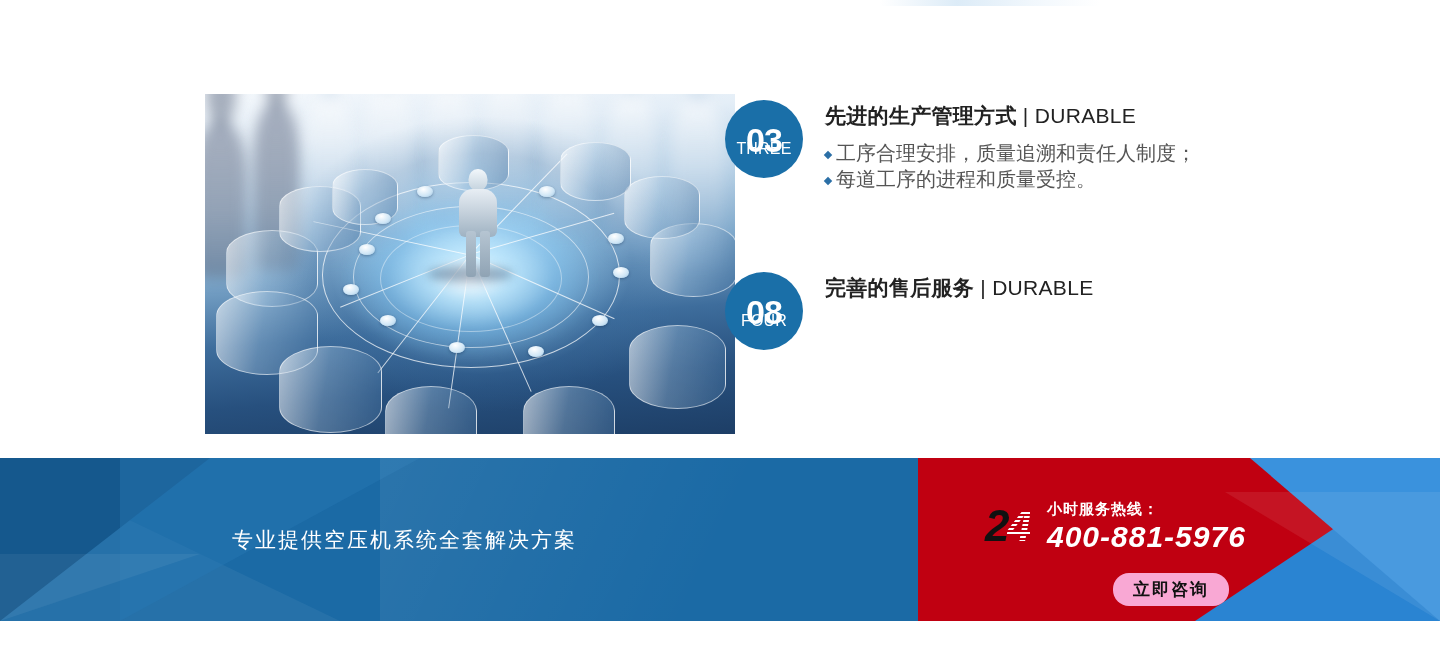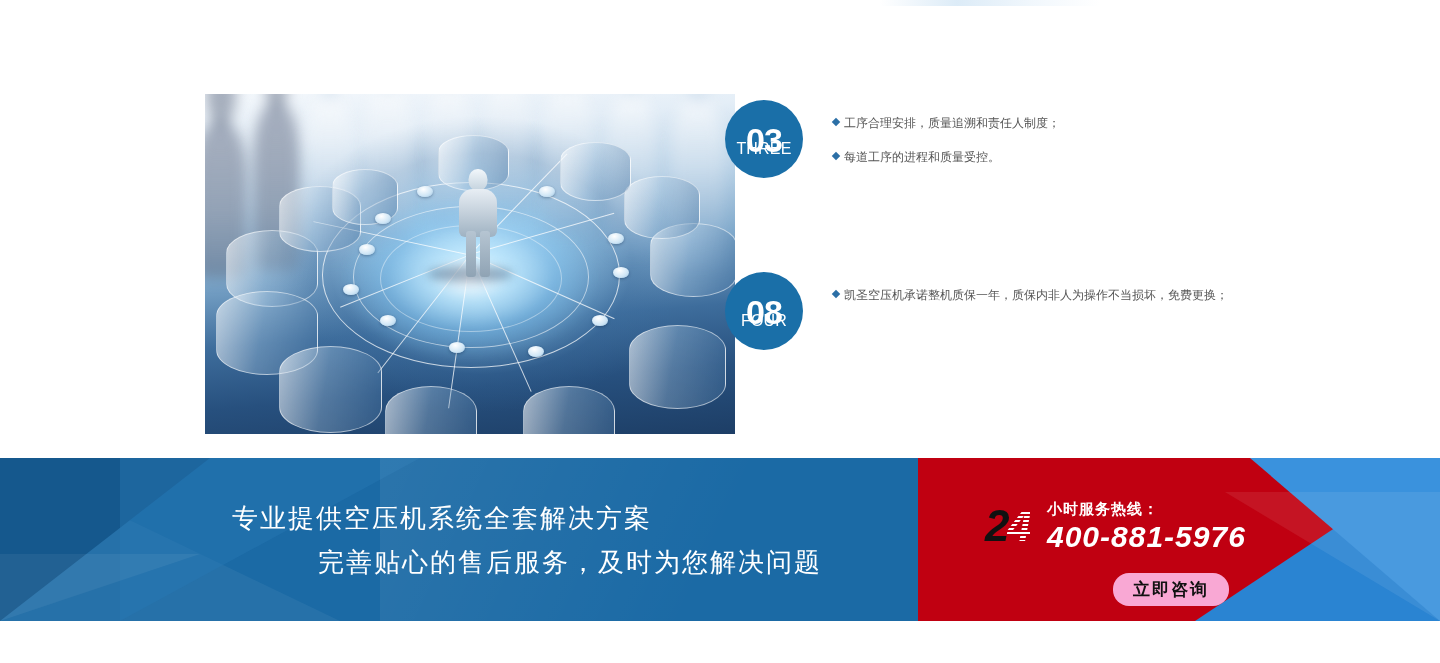--- a/index.html
+++ b/index.html
@@ -115,21 +115,21 @@
     margin-top:-13px;font-weight:400;
   }
 
   .ftext{padding-top:2px;}
   .ftitle{
     font-size:21px;color:#222222;font-weight:700;margin:0 0 10px 0;
     letter-spacing:.3px;white-space:nowrap;
   }
   .ftitle .en{font-weight:400;}
   .fline{
-    font-size:12px;color:#555555;line-height:26px;margin:8px;
+    font-size:20px;color:#555555;line-height:26px;margin:0;
     max-width:402px;
   }
   .fline .dia{
     display:inline-block;width:6px;height:6px;background:#2b6fa6;
     transform:rotate(45deg);margin-right:5px;vertical-align:2px;
   }
 
   
   .banner{
     position:absolute;left:0;top:458px;width:1440px;height:163px;
@@ -140,21 +140,21 @@
   .bf2{left:0;top:0;width:0;height:0;border-left:340px solid rgba(255,255,255,.05);border-top:163px solid transparent;}
   .bf3{left:120px;top:0;width:0;height:0;border-left:300px solid rgba(40,120,180,.45);border-bottom:163px solid transparent;}
   .bf4{left:0;top:96px;width:0;height:0;border-left:200px solid rgba(255,255,255,.06);border-bottom:67px solid transparent;}
   .bf5{left:380px;top:0;width:560px;height:163px;background:linear-gradient(115deg,rgba(255,255,255,.07),rgba(255,255,255,0) 60%);}
 
   .banner-text{
     position:absolute;left:0;top:0;width:920px;height:163px;
     display:flex;flex-direction:column;justify-content:center;
     color:#ffffff;
   }
-  .bt-line{font-size:26px;letter-spacing:2px;line-height:44px;white-space:nowrap;}
+  .bt-line{font-size:21px;letter-spacing:2px;line-height:44px;white-space:nowrap;}
   .bt-line.l1{padding-left:232px;}
   .bt-line.l2{padding-left:318px;}
 
   
   .red-wedge{
     position:absolute;left:918px;top:0;width:522px;height:163px;
     overflow:hidden;
   }
   .red-wedge .redfill{
     position:absolute;left:-80px;top:-20px;width:700px;height:210px;
@@ -265,46 +265,46 @@
       <div class="leg r"></div>
     </div>
   </figure>
 
   <div class="feat f3">
     <div class="badge">
       <span class="num">03</span>
       <span class="word">THREE</span>
     </div>
     <div class="ftext">
+      <h3 class="ftitle"><span>先进的生产管理方式</span><span class="en"> | </span><span class="en">DURABLE</span></h3>
       <p class="fline"><span class="dia"></span><span>工序合理安排，质量追溯和责任人制度；</span></p>
       <p class="fline"><span class="dia"></span><span>每道工序的进程和质量受控。</span></p>
     </div>
   </div>
 
   <div class="feat f4">
     <div class="badge">
       <span class="num">08</span>
       <span class="word">FOUR</span>
     </div>
     <div class="ftext">
-      <p class="fline"><span class="dia"></span><span>凯圣空压机承诺整机质保一年，质保内非人为操作不当损坏，免费更换；</span></p>
+      <h3 class="ftitle"><span>完善的售后服务</span><span class="en"> | </span><span class="en">DURABLE</span></h3>
     </div>
   </div>
 </section>
 
 <section class="banner">
   <div class="facet bf2"></div>
   <div class="facet bf1"></div>
   <div class="facet bf3"></div>
   <div class="facet bf4"></div>
   <div class="facet bf5"></div>
 
   <div class="banner-text">
     <div class="bt-line l1">专业提供空压机系统全套解决方案</div>
-    <div class="bt-line l2">完善贴心的售后服务，及时为您解决问题</div>
   </div>
 
   <div class="red-wedge">
 
     <div class="redfill"></div>
   </div>
 
   <div class="blue-right">
     <div class="br1"></div>
     <div class="br2"></div>

